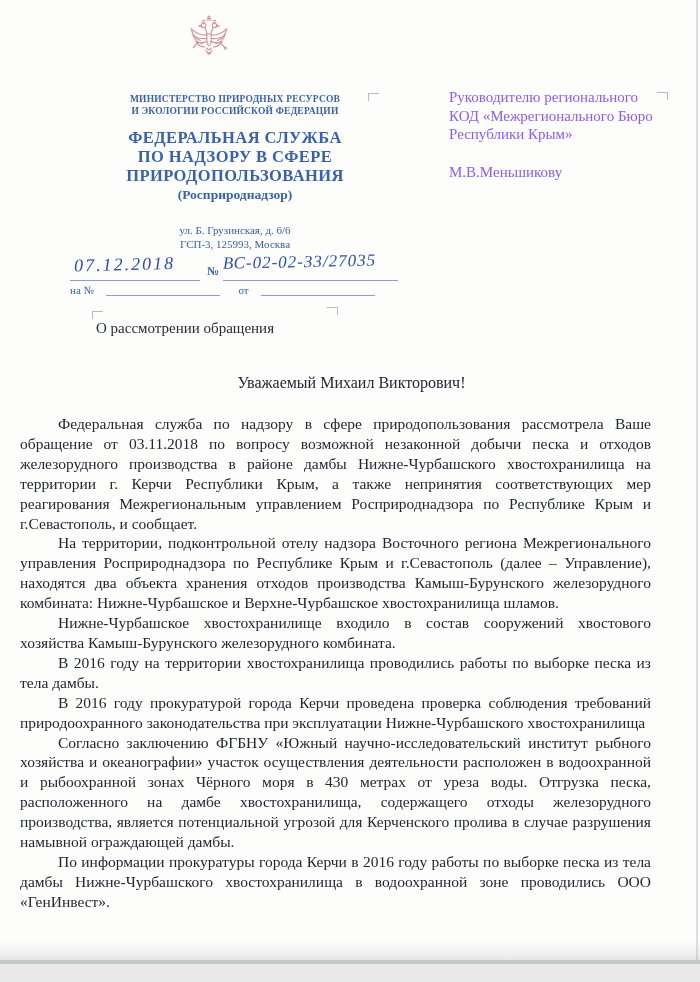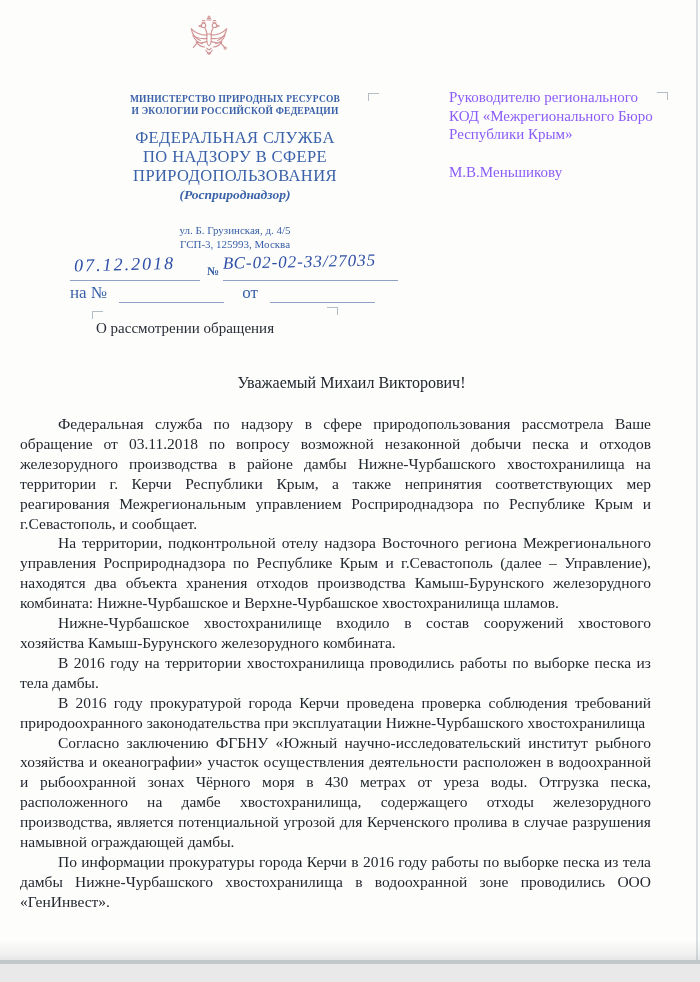--- a/index.html
+++ b/index.html
@@ -15,32 +15,32 @@
   
   .scan-edge-right{position:absolute;top:0;left:696px;width:2px;height:965px;background:#d3d7da;opacity:.8;}
   .scan-edge-bottom{position:absolute;left:0;bottom:0;width:100%;height:24px;
     background:linear-gradient(to bottom, rgba(120,125,128,0) 0%, rgba(120,125,128,.10) 70%, rgba(120,125,128,.18) 100%);
     border-bottom:4px solid #c3c8ca;box-sizing:border-box;}
   
   .emblem{position:absolute;left:182px;top:6px;width:54px;height:68px;opacity:.85;}
   
   .letterhead{position:absolute;left:55px;top:94px;width:360px;text-align:center;color:#3a62a8;}
   .ministry{font-size:9.5px;font-weight:bold;line-height:11.5px;letter-spacing:.2px;}
-  .agency{margin-top:11px;font-size:16.5px;font-weight:normal;line-height:19px;letter-spacing:.4px;}
-  .agency-short{margin-top:2px;font-size:13.5px;font-weight:bold;font-style:italic;}
+  .agency{margin-top:11px;font-size:16.5px;font-weight:bold;line-height:19px;letter-spacing:.4px;}
+  .agency-short{margin-top:2px;font-size:13.5px;font-weight:bold;}
   .hq-address{margin-top:21px;font-size:11px;line-height:13.5px;}
   
   .ref{position:absolute;left:55px;top:250px;width:360px;color:#3a62a8;}
   .hand{font-style:italic;color:#2e4fa6;white-space:nowrap;}
   .date-line{position:absolute;left:15px;top:4px;width:130px;height:26px;border-bottom:1.5px solid #8fa0c4;}
   .date-line .hand{display:block;font-size:18px;letter-spacing:2px;transform:rotate(-1.5deg);padding-left:4px;}
   .no-sign{position:absolute;left:152px;top:14px;font-size:12px;font-weight:bold;}
   .num-line{position:absolute;left:168px;top:2px;width:175px;height:28px;border-bottom:1.5px solid #8fa0c4;}
   .num-line .hand{display:block;font-size:17px;letter-spacing:1px;transform:rotate(-1.2deg);}
-  .reply-row{position:absolute;left:15px;top:33px;width:305px;display:flex;align-items:flex-end;font-size:17px;gap:8px;}
+  .reply-row{position:absolute;left:15px;top:33px;width:305px;display:flex;align-items:flex-end;font-size:11px;gap:8px;}
   .reply-row .lbl{white-space:nowrap;padding:0 4px 0 0;}
   .reply-row .lbl2{white-space:nowrap;padding:0 4px 0 10px;}
   .uline{flex:1;border-bottom:1px solid #8fa0c4;height:12px;}
   
   .addressee{position:absolute;left:425px;top:88px;width:255px;font-size:15px;line-height:18.5px;color:#8b5cf6;margin-left:24px;}
   .addressee .name{margin-top:19px;}
   
   .cmark{position:absolute;width:10px;height:7px;}
   .cmark.tl{border-top:1px solid #b4bcc6;border-left:1px solid #b4bcc6;}
   .cmark.tr{border-top:1px solid #b4bcc6;border-right:1px solid #b4bcc6;}
@@ -94,21 +94,21 @@
   <div class="letterhead">
     <div class="ministry">МИНИСТЕРСТВО ПРИРОДНЫХ РЕСУРСОВ</div>
     <div class="ministry">И ЭКОЛОГИИ РОССИЙСКОЙ ФЕДЕРАЦИИ</div>
     <div class="agency">
         <div>ФЕДЕРАЛЬНАЯ СЛУЖБА</div>
         <div>ПО НАДЗОРУ В СФЕРЕ</div>
         <div>ПРИРОДОПОЛЬЗОВАНИЯ</div>
       </div>
     <div class="agency-short">(Росприроднадзор)</div>
     <div class="hq-address">
-      <div>ул. Б. Грузинская, д. 4/5</div>
+      <div>ул. Б. Грузинская, д. 6/6</div>
       <div>ГСП-3, 125993, Москва</div>
     </div>
   </div>
 
   <div class="ref">
     <div class="date-line">
       <span class="hand">07.12.2018</span>
     </div>
     <div class="no-sign">№</div>
     <div class="num-line">

